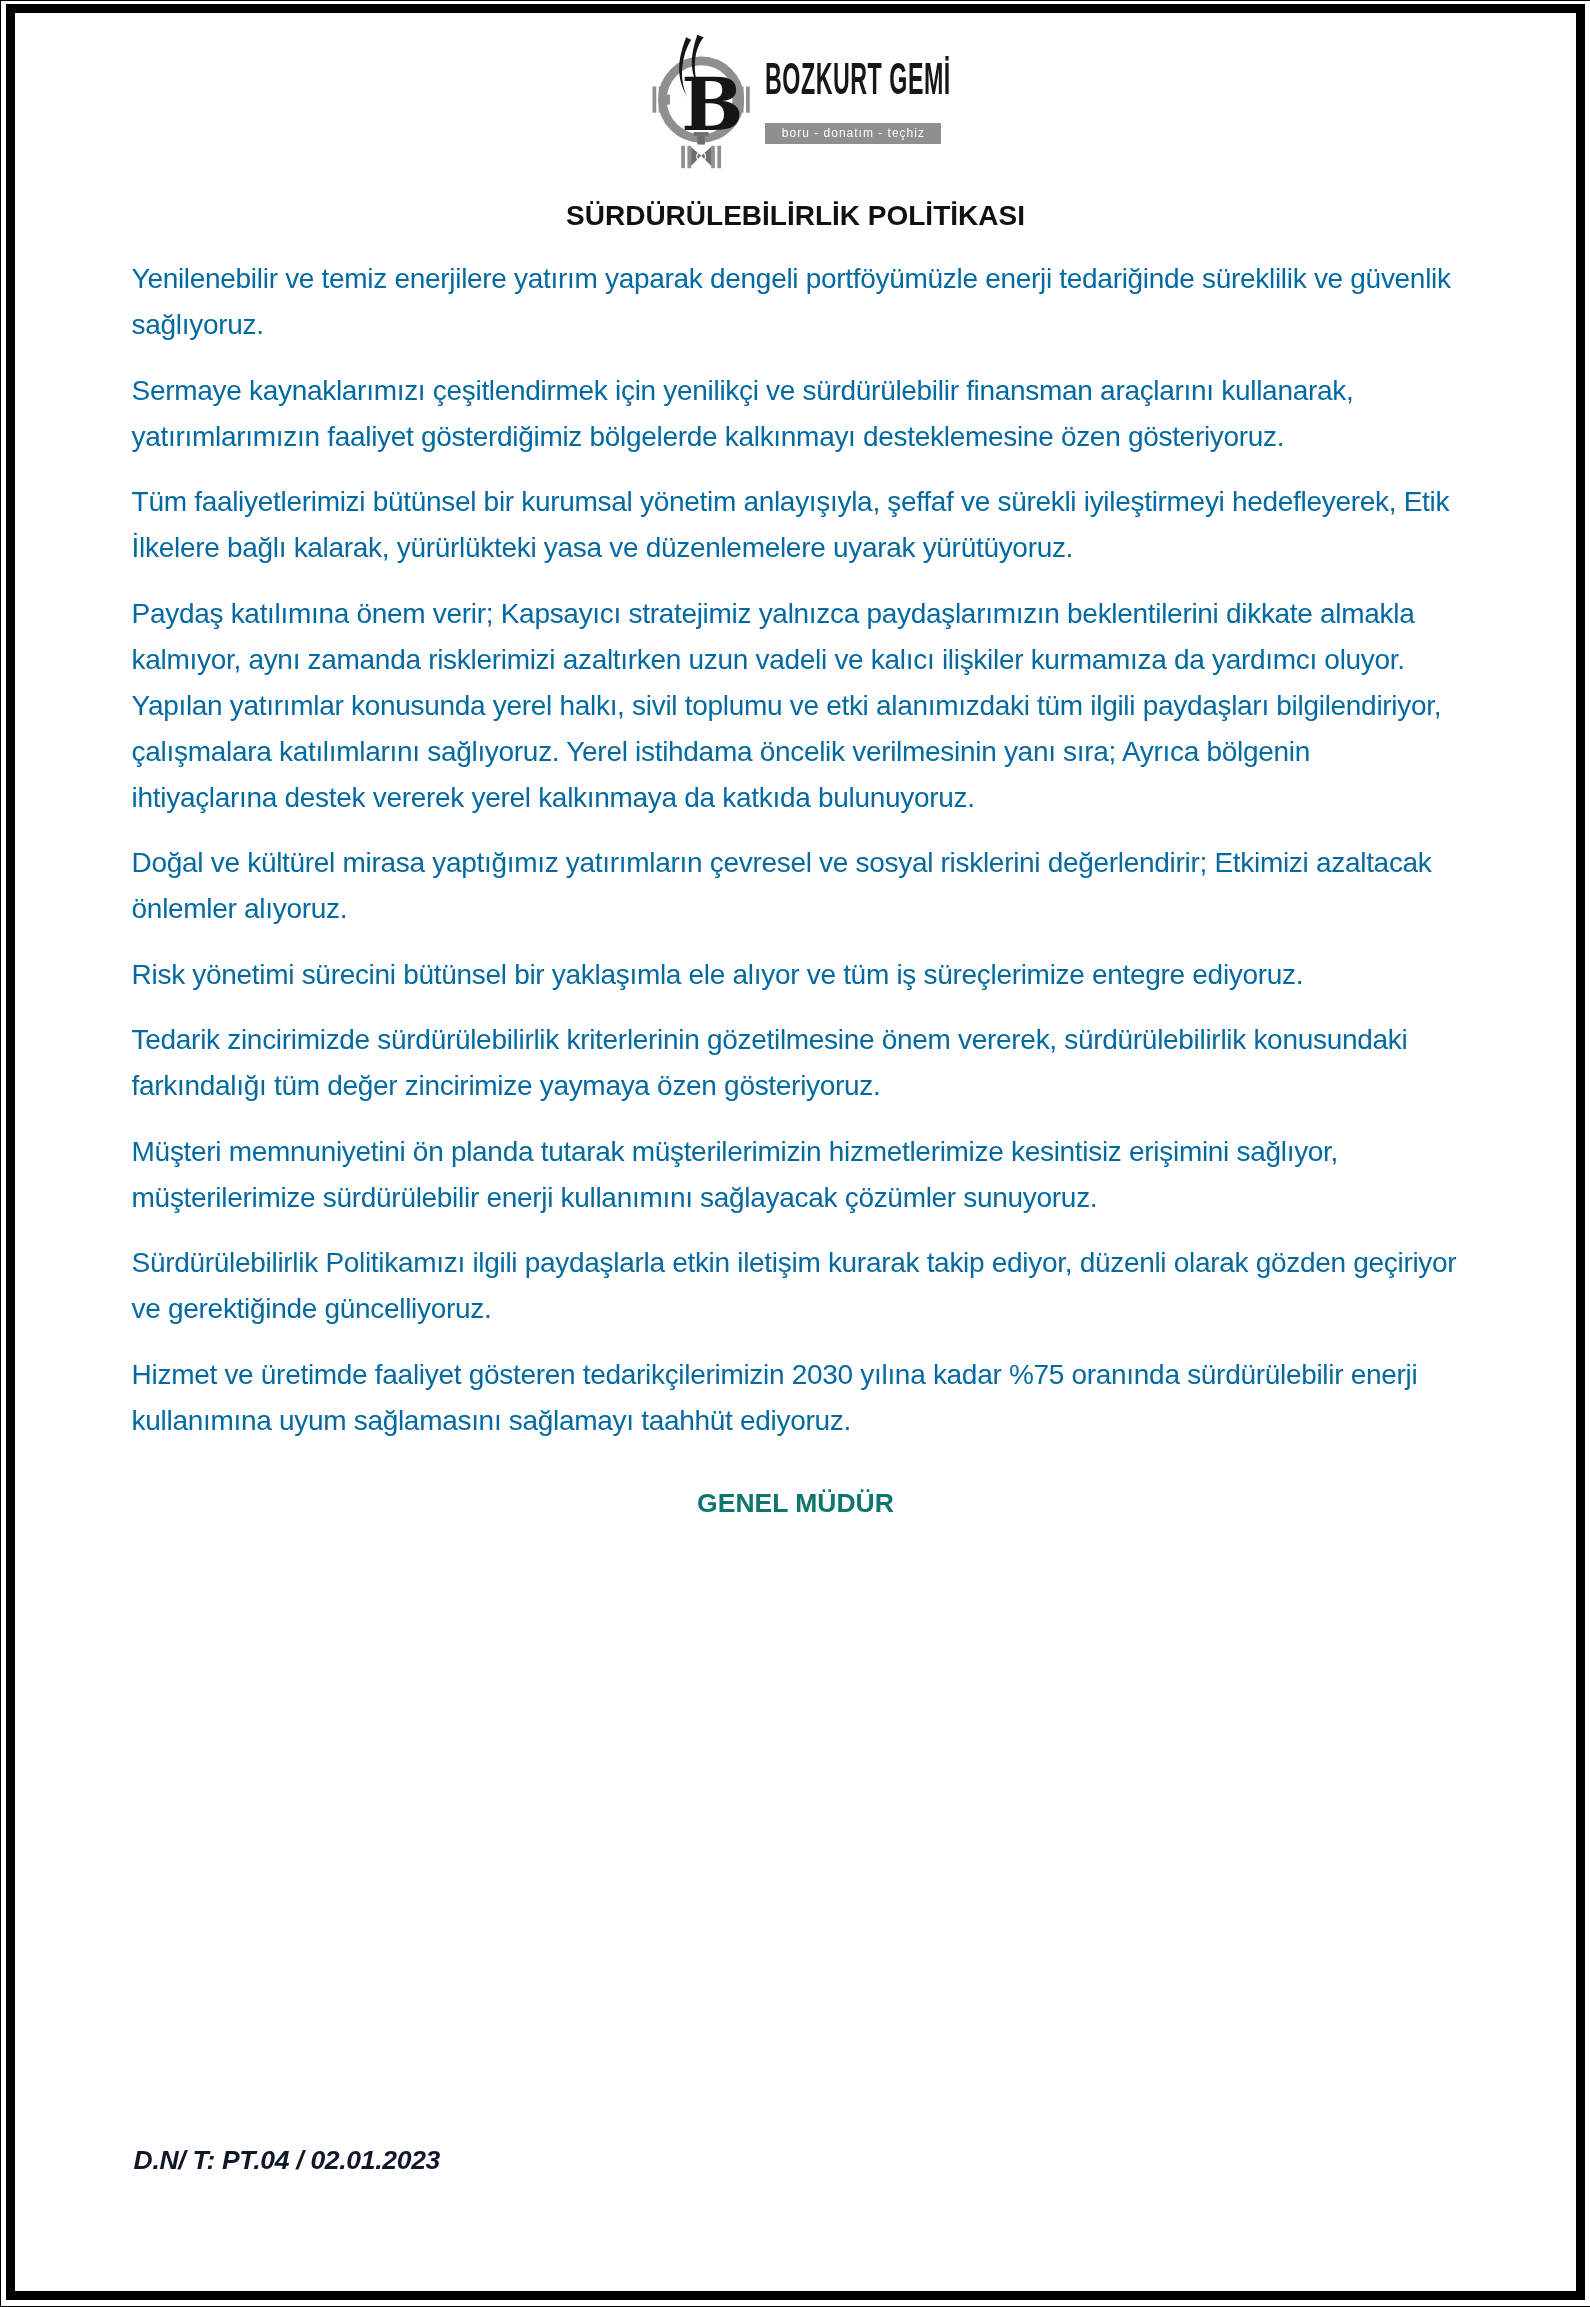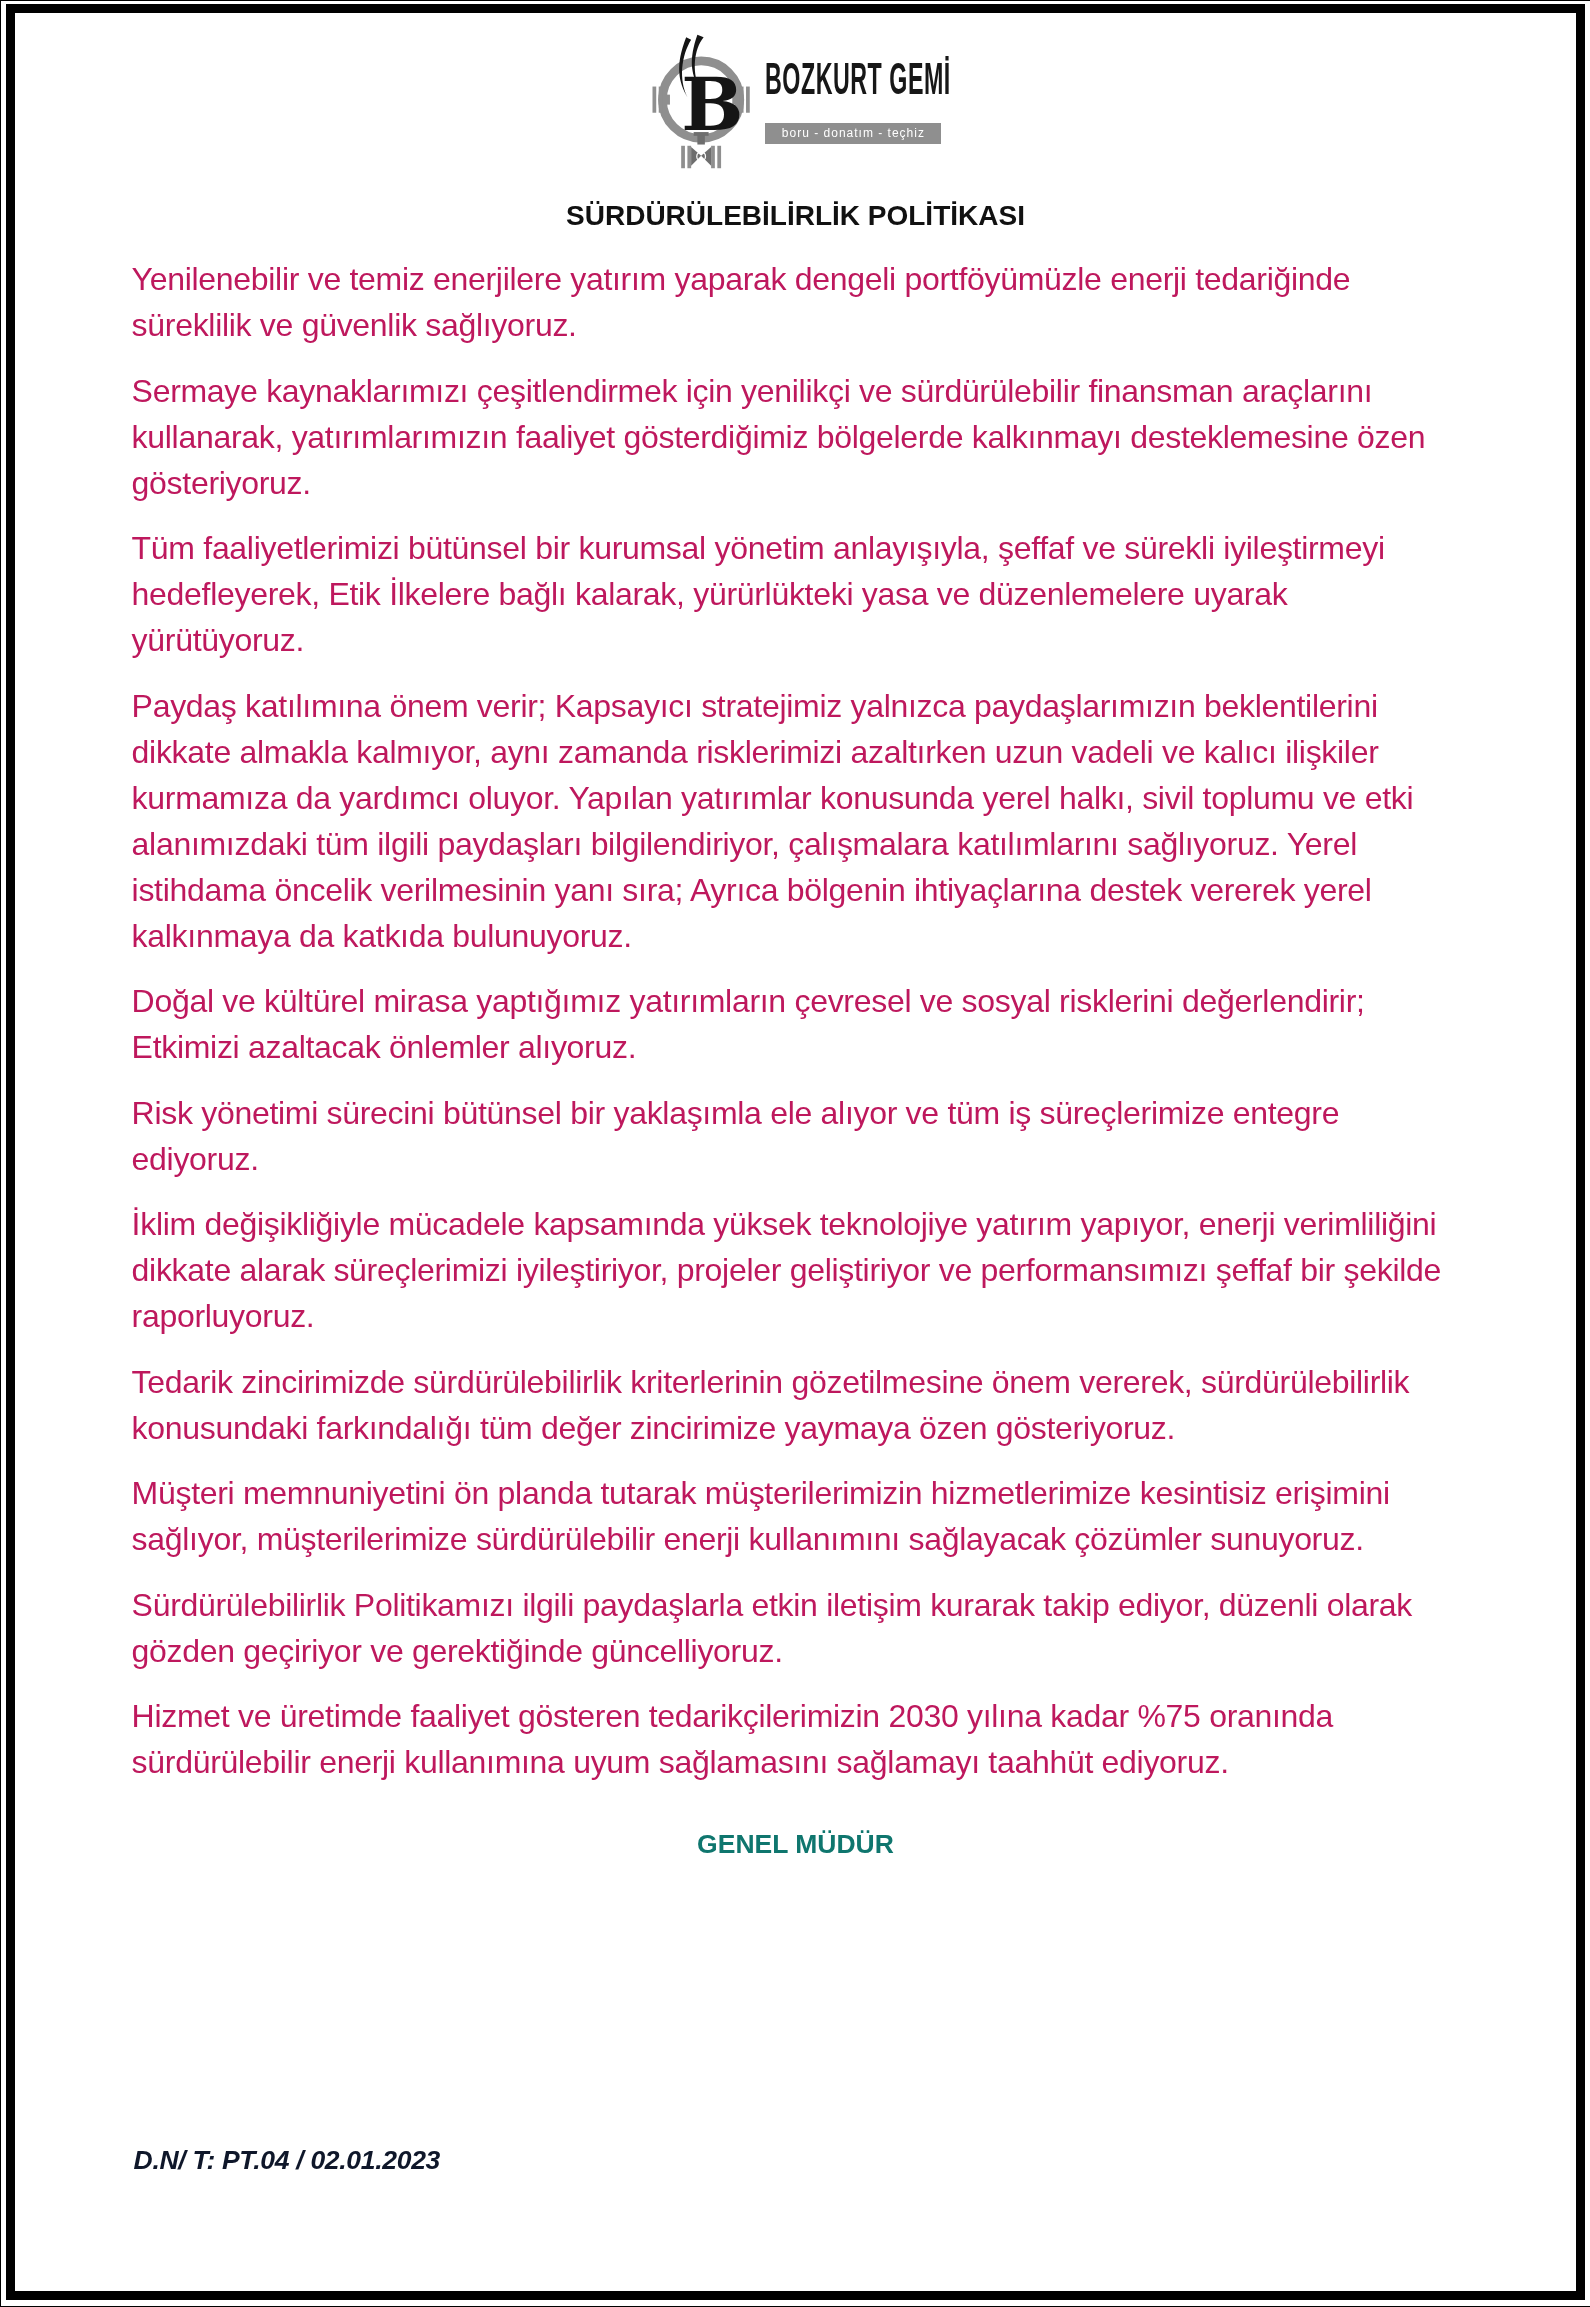--- a/index.html
+++ b/index.html
@@ -57,24 +57,24 @@
     font-size: 28px;
     letter-spacing: 0px;
     margin: 21px 0 24px 0;
     color: #111;
   }
   .body-text {
     padding: 0 117px;
   }
   .body-text p {
     margin: 0 0 19.5px 0;
-    font-size: 32px;
+    font-size: 28px;
     line-height: 46px;
     letter-spacing: -0.3px;
-    color: #be185d;
+    color: #0369a1;
   }
   .signature {
     text-align: center;
     font-weight: bold;
     font-size: 26.5px;
     margin-top: 44px;
     color: #0f766e;
   }
   .doc-number {
     position: absolute;
@@ -130,21 +130,20 @@
 
   <div class="doc-title">SÜRDÜRÜLEBİLİRLİK POLİTİKASI</div>
 
   <div class="body-text">
       <p>Yenilenebilir ve temiz enerjilere yatırım yaparak dengeli portföyümüzle enerji tedariğinde süreklilik ve güvenlik sağlıyoruz.</p>
       <p>Sermaye kaynaklarımızı çeşitlendirmek için yenilikçi ve sürdürülebilir finansman araçlarını kullanarak, yatırımlarımızın faaliyet gösterdiğimiz bölgelerde kalkınmayı desteklemesine özen gösteriyoruz.</p>
       <p>Tüm faaliyetlerimizi bütünsel bir kurumsal yönetim anlayışıyla, şeffaf ve sürekli iyileştirmeyi hedefleyerek, Etik İlkelere bağlı kalarak, yürürlükteki yasa ve düzenlemelere uyarak yürütüyoruz.</p>
       <p>Paydaş katılımına önem verir; Kapsayıcı stratejimiz yalnızca paydaşlarımızın beklentilerini dikkate almakla kalmıyor, aynı zamanda risklerimizi azaltırken uzun vadeli ve kalıcı ilişkiler kurmamıza da yardımcı oluyor. Yapılan yatırımlar konusunda yerel halkı, sivil toplumu ve etki alanımızdaki tüm ilgili paydaşları bilgilendiriyor, çalışmalara katılımlarını sağlıyoruz. Yerel istihdama öncelik verilmesinin yanı sıra; Ayrıca bölgenin ihtiyaçlarına destek vererek yerel kalkınmaya da katkıda bulunuyoruz.</p>
       <p>Doğal ve kültürel mirasa yaptığımız yatırımların çevresel ve sosyal risklerini değerlendirir; Etkimizi azaltacak önlemler alıyoruz.</p>
       <p>Risk yönetimi sürecini bütünsel bir yaklaşımla ele alıyor ve tüm iş süreçlerimize entegre ediyoruz.</p>
-      <p>İklim değişikliğiyle mücadele kapsamında yüksek teknolojiye yatırım yapıyor, enerji verimliliğini dikkate alarak süreçlerimizi iyileştiriyor, projeler geliştiriyor ve performansımızı şeffaf bir şekilde raporluyoruz.</p>
       <p>Tedarik zincirimizde sürdürülebilirlik kriterlerinin gözetilmesine önem vererek, sürdürülebilirlik konusundaki farkındalığı tüm değer zincirimize yaymaya özen gösteriyoruz.</p>
       <p>Müşteri memnuniyetini ön planda tutarak müşterilerimizin hizmetlerimize kesintisiz erişimini sağlıyor, müşterilerimize sürdürülebilir enerji kullanımını sağlayacak çözümler sunuyoruz.</p>
       <p>Sürdürülebilirlik Politikamızı ilgili paydaşlarla etkin iletişim kurarak takip ediyor, düzenli olarak gözden geçiriyor ve gerektiğinde güncelliyoruz.</p>
       <p>Hizmet ve üretimde faaliyet gösteren tedarikçilerimizin 2030 yılına kadar %75 oranında sürdürülebilir enerji kullanımına uyum sağlamasını sağlamayı taahhüt ediyoruz.</p>
     </div>
 
   <div class="signature">GENEL MÜDÜR</div>
 
   <div class="doc-number">D.N/ T: PT.04 / 02.01.2023</div>
 

